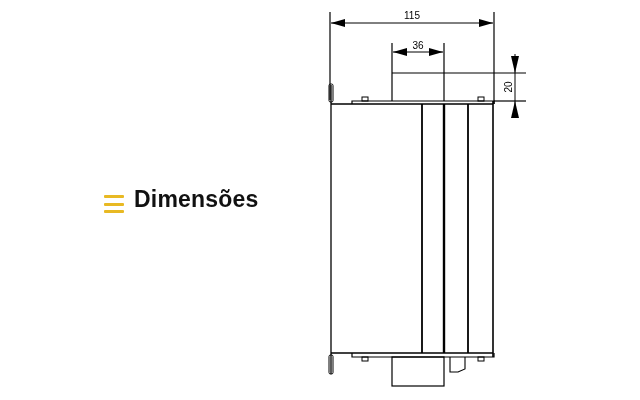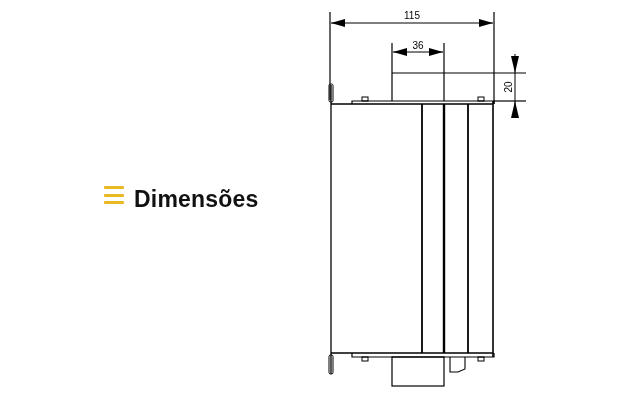--- a/index.html
+++ b/index.html
@@ -1,17 +1,17 @@
 <!DOCTYPE html>
 <html><head>
   <meta charset="utf-8">
   <style>
     html, body { margin: 0; padding: 0; }
     body { width: 640px; height: 400px; background: #ffffff; position: relative; overflow: hidden; font-family: "Liberation Sans", sans-serif; }
-    .heading { position: absolute; left: 104px; top: 186px; display: flex; align-items: flex-start; gap: 10px; }
+    .heading { position: absolute; left: 104px; top: 186px; display: flex; align-items: flex-end; gap: 10px; }
     .menu-icon { width: 20px; height: 18px; display: flex; flex-direction: column; justify-content: space-between; }
     .menu-icon span { display: block; height: 3px; background: #e8b923; border-radius: 1px; }
     .title { font-size: 23px; font-weight: bold; color: #111111; letter-spacing: 0.2px; }
     svg.drawing { position: absolute; left: 0; top: 0; }
     .dim-text { font-family: "Liberation Sans", sans-serif; font-size: 10px; fill: #000; }
   </style>
 </head>
 <body>
 
 <div class="heading">

